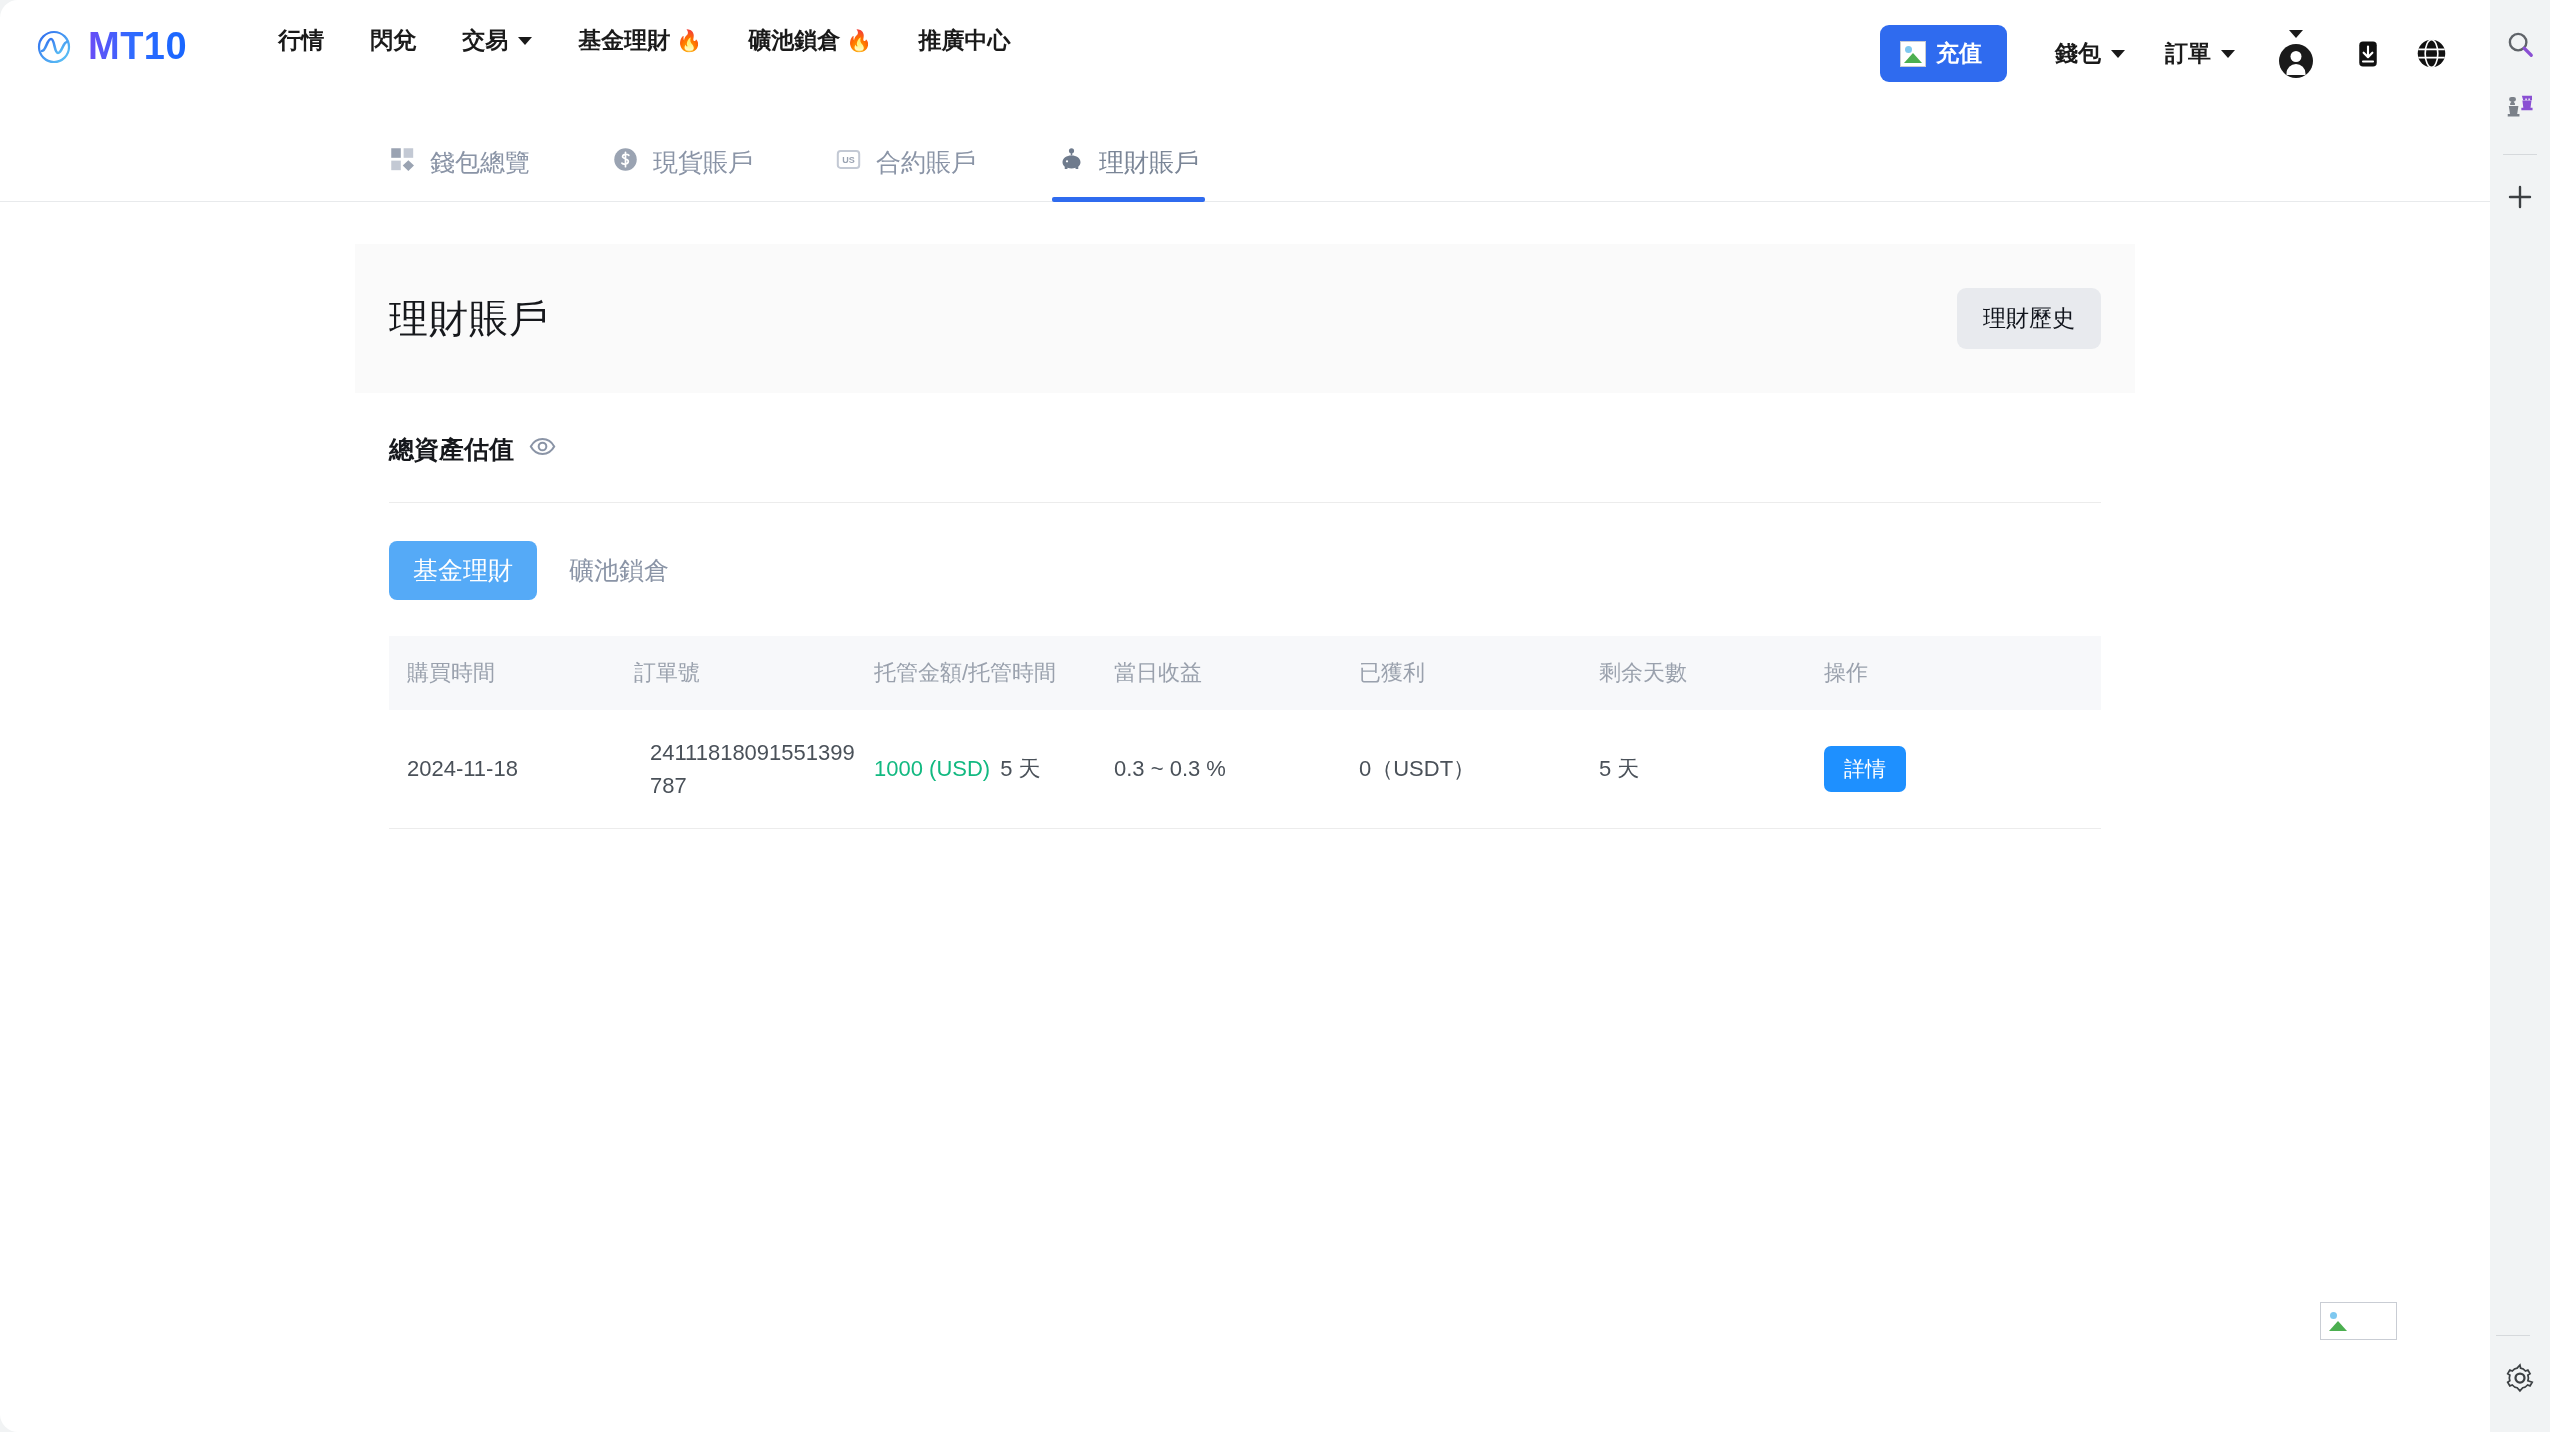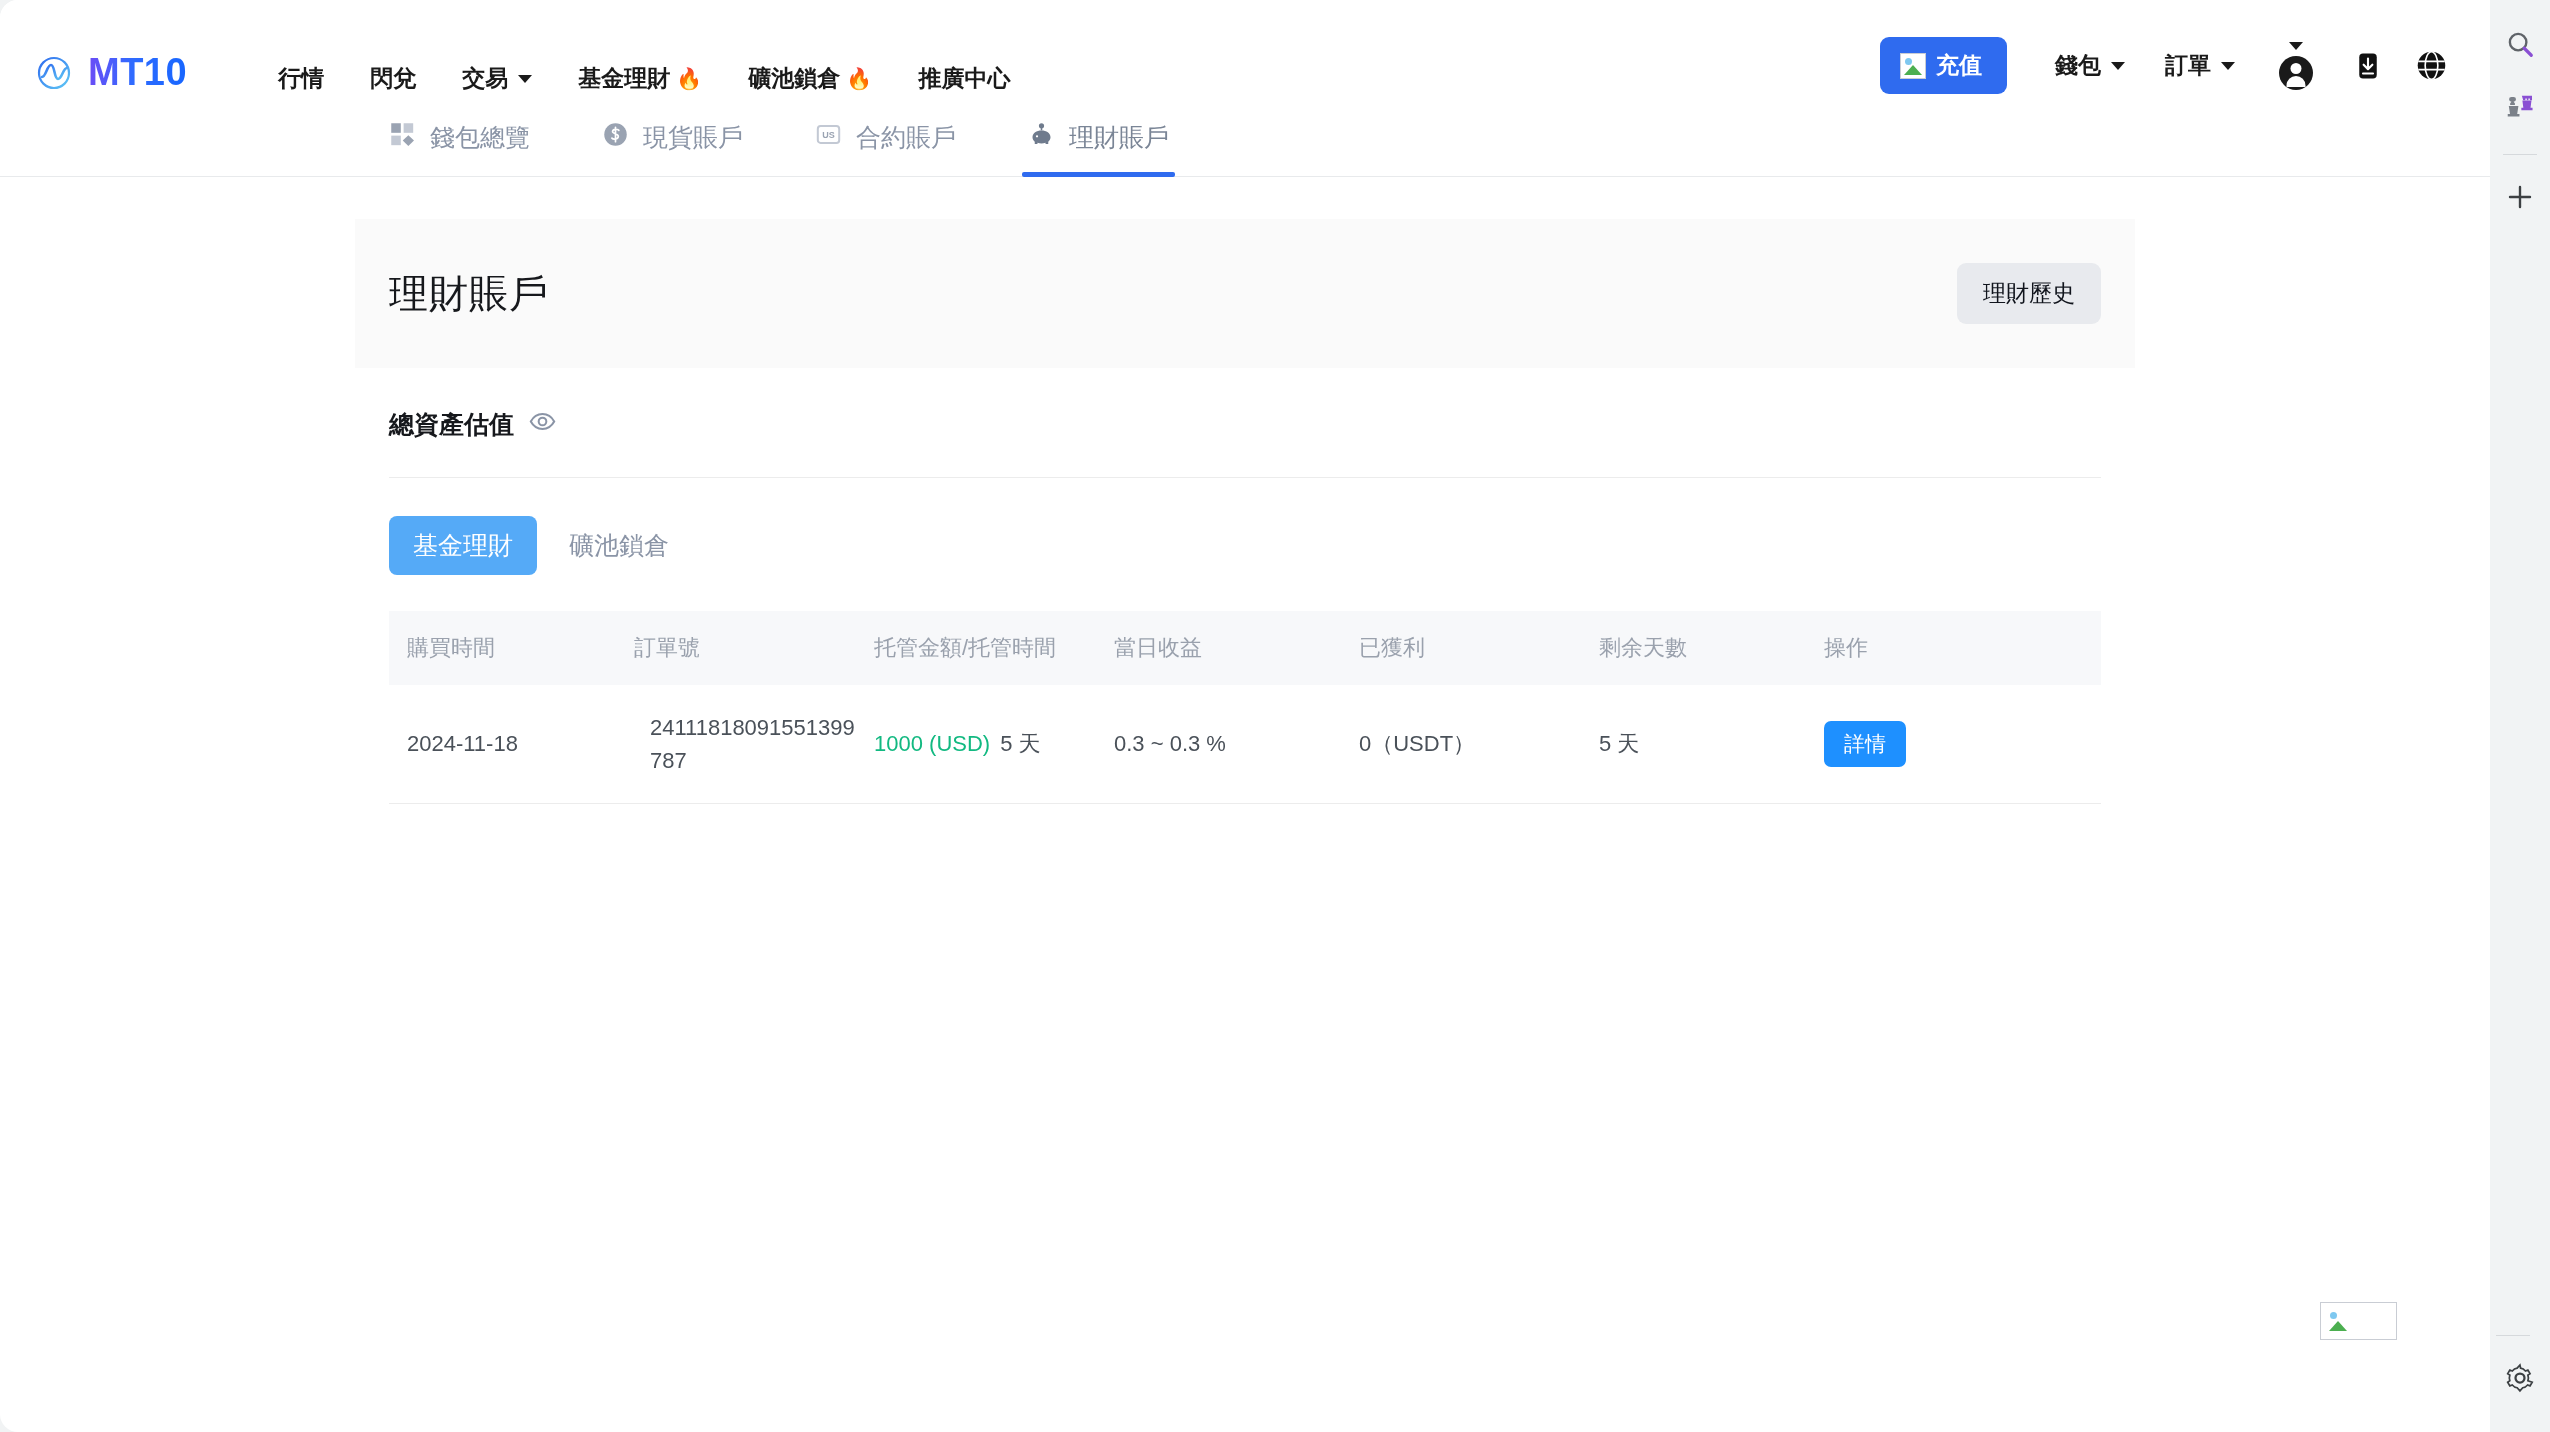--- a/index.html
+++ b/index.html
@@ -17,23 +17,24 @@
     position: relative;
     width: 2490px; height: 1432px;
     background: #ffffff;
     border-radius: 18px 0 0 18px;
     overflow: hidden;
   }
 
   
   .topnav {
     height: 94px;
-    display: flex; align-items: flex-end;
+    display: flex; align-items: flex-start;
     padding: 0 26px 0 34px;
     background: #fff;
+    margin-top: 25px;
   }
   .logo-wrap { display: flex; align-items: center; gap: 14px; margin-right: 68px; }
   .logo-mark { width: 40px; height: 40px; flex: 0 0 40px; }
   .logo-text {
     font-size: 38px; font-weight: 700; letter-spacing: .5px;
     background: linear-gradient(90deg,#6b4cf6 0%, #2f6bff 45%, #1766ff 100%);
     -webkit-background-clip: text; background-clip: text; color: transparent;
   }
   .nav-items { display: flex; align-items: center; gap: 0; }
   .nav-item {
@@ -76,21 +77,21 @@
   .avatar-circle::before { content:""; position:absolute; left:50%; top:7px; transform:translateX(-50%); width:11px; height:11px; border-radius:50%; background:#fff;}
   .avatar-circle::after { content:""; position:absolute; left:50%; bottom:3px; transform:translateX(-50%); width:19px; height:11px; border-radius:10px 10px 0 0; background:#fff;}
   .icon-btn { padding: 0 16px; cursor: pointer; display:flex; align-items:center; }
 
   
   .acct-tabs-wrap {
     border-bottom: 1px solid #e8eaec;
     padding: 0 355px;
     background: #fff;
   }
-  .acct-tabs { display: flex; align-items: flex-end; gap: 4px; height: 82px; }
+  .acct-tabs { display: flex; align-items: flex-end; gap: 14px; height: 82px; }
   .acct-tab {
     display: flex; align-items: center; gap: 14px;
     padding: 0 34px 22px 34px;
     font-size: 25px; color: #8a94a6; cursor: pointer;
     position: relative;
   }
   .acct-tab.active { color: #7a8596; }
   .acct-tab.active::after {
     content: ""; position: absolute; left: 28px; right: 28px; bottom: -1px;
     height: 5px; background: #2f6bef; border-radius: 2px;

